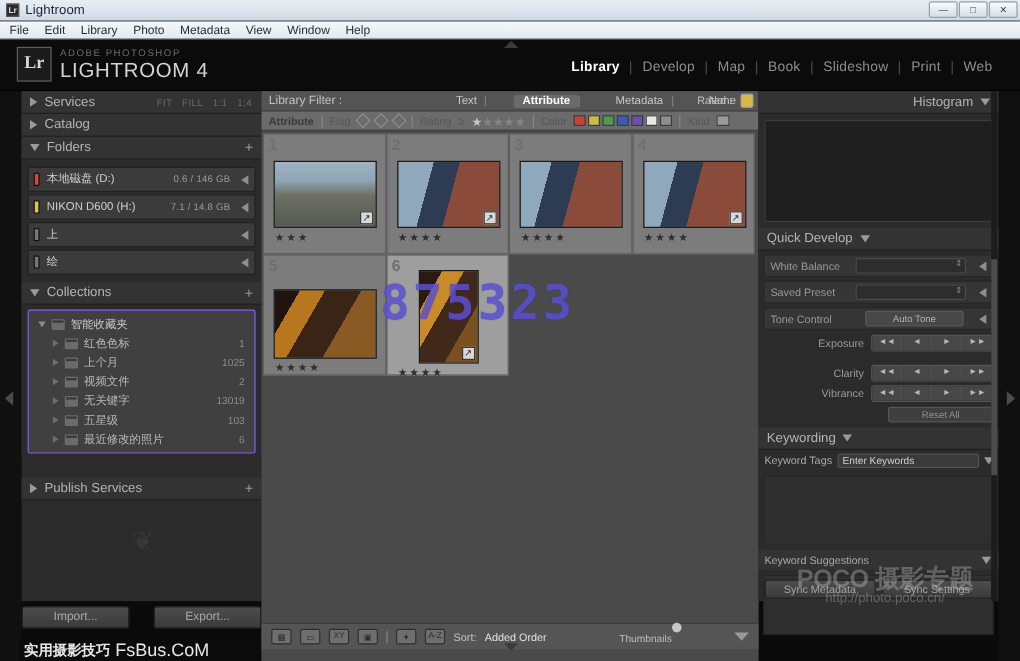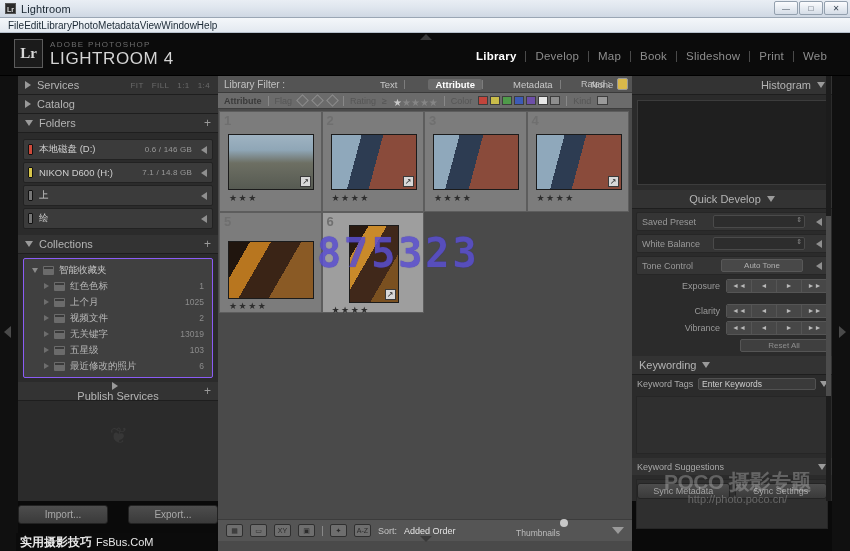--- a/index.html
+++ b/index.html
@@ -29,21 +29,21 @@
     width:24px;height:14px;
     background:linear-gradient(to bottom,#fbfcfe,#d5dde7);
     border:1px solid #93a0ae; border-radius:2px;
     display:flex;align-items:center;justify-content:center;
     font-size:8px;color:#3a4654;
   }
   .menubar{
     position:absolute; left:0; top:18px; width:850px; height:15px;
     background: linear-gradient(to bottom,#f4f7fa,#e3e9f0);
     border-bottom:1px solid #b6c0cc;
-    display:flex; align-items:center; padding-left:8px; 
+    display:flex; align-items:center; padding-left:8px; gap:13px;
   }
   .menubar span{ font-size:10px; color:#1c2a36; }
 
   
   .identity{
     position:absolute; left:0; top:33px; width:850px; height:43px;
     background:#0b0b0b;
     border-bottom:1px solid #000;
   }
   .lr-badge{
@@ -249,21 +249,21 @@
     color:rgba(225,225,225,.30); pointer-events:none;
   }
   .wm-poco .l1{ font-size:21px; font-weight:bold; letter-spacing:-.5px;}
   .wm-poco .l2{ font-size:11px; margin-top:-3px;}
   .wm-fsbus{
     position:absolute; left:16px; bottom:0; height:18px; width:200px;
     display:flex; align-items:center; padding-left:4px;
     background:#0b0b0b;
   }
   .wm-fsbus .cn{ font-size:12px; font-weight:bold; color:#e8e8e8;}
-  .wm-fsbus .en{ font-size:11px; color:#e8e8e8; margin-left:4px;}
+  .wm-fsbus .en{ font-size:15px; color:#e8e8e8; margin-left:4px;}
 
   .top-caret{
     position:absolute; left:420px; top:34px; width:0;height:0;
     border-left:6px solid transparent;border-right:6px solid transparent;border-bottom:6px solid #3a3a3a;
   }
   .bot-caret{
     position:absolute; left:420px; top:536px; width:0;height:0;
     border-left:6px solid transparent;border-right:6px solid transparent;border-top:6px solid #3a3a3a;
   }
   .scroll-r{ position:absolute; left:826px; top:76px; width:5px; height:425px; background:#1c1c1c;}
@@ -420,21 +420,21 @@
             <div class="coll-item">
               <span class="mini-tri-r"></span>
               <span class="coll-icon"></span>
               <span>最近修改的照片</span>
               <span class="cnt">6</span>
             </div>
           </div>
       </div>
     </div>
 
-    <div class="pheader" style="margin-top:0;flex-direction:column;">
+    <div class="pheader" style="margin-top:16px;">
       <span class="tri tri-right"></span>
       <span>Publish Services</span>
       <span class="plus">+</span>
     </div>
     <div class="ornament">❦</div>
   </div>
 
   <div class="panel-btn-row">
     <div class="panel-btn">Import...</div>
     <div class="panel-btn">Export...</div>
@@ -548,34 +548,34 @@
   <div class="bot-caret"></div>
 
   <div class="right-panel">
 
     <div class="pheader" style="justify-content:flex-end;">
       <span>Histogram</span>
       <span class="tri tri-down" style="margin-left:6px;margin-right:0;"></span>
     </div>
     <div class="histo"></div>
 
-    <div class="pheader" style="justify-content:center;">
+    <div class="pheader" style="justify-content:flex-start;">
       <span>Quick Develop</span>
       <span class="tri tri-down" style="margin-left:6px;margin-right:0;"></span>
     </div>
 
     <div class="qd-row">
-      <span class="qd-lbl">Saved Preset</span>
+      <span class="qd-lbl">White Balance</span>
       <span class="qd-field">
           <span class="sp">⇕</span>
         </span>
       <span class="qd-caret"></span>
     </div>
     <div class="qd-row">
-      <span class="qd-lbl">White Balance</span>
+      <span class="qd-lbl">Saved Preset</span>
       <span class="qd-field">
           <span class="sp">⇕</span>
         </span>
       <span class="qd-caret"></span>
     </div>
     <div class="qd-row">
       <span class="qd-lbl">Tone Control</span>
       <span class="qd-auto">Auto Tone</span>
       <span class="qd-caret"></span>
     </div>

